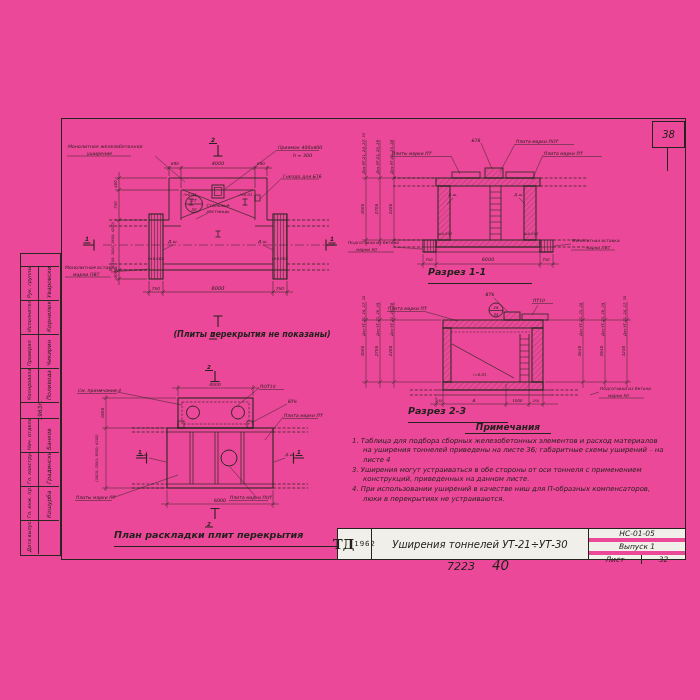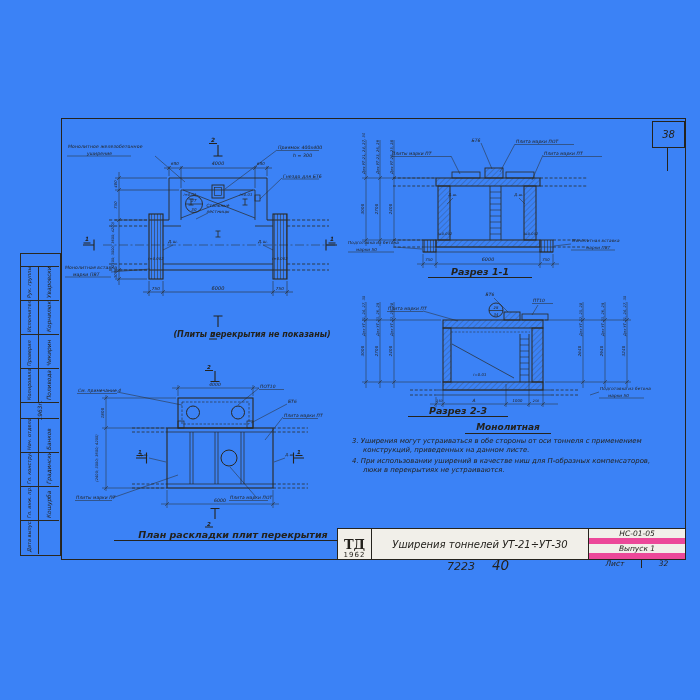--- a/index.html
+++ b/index.html
@@ -1,38 +1,38 @@
 <!DOCTYPE html>
 <html><head>
 <meta charset="utf-8">
 <style>
 html,body{margin:0;padding:0}
 body{width:700px;height:700px;background:#c9c7c0}
-.sheet{position:absolute;left:0;top:0;width:700px;height:700px;background:#3b82f6;font-family:"DejaVu Sans",sans-serif;color:#23211c;overflow:hidden}
+.sheet{position:absolute;left:0;top:0;width:700px;height:700px;background:#ec4899;font-family:"DejaVu Sans",sans-serif;color:#23211c;overflow:hidden}
 .abs{position:absolute;box-sizing:border-box}
 .frame{border:1.6px solid #25231d}
 .corner{border:1.3px solid #25231d;display:flex;align-items:center;justify-content:center;font-style:italic;font-size:10px}
 .lbl{position:absolute;font-style:italic;line-height:1.18;white-space:nowrap}
-.title-u{font-weight:bold;text-align:center;border-bottom:1.2px solid #25231d;padding-bottom:0}
+.title-u{font-weight:bold;border-bottom:1.2px solid #25231d;padding-bottom:6px}
 svg{position:absolute;overflow:visible}
 svg text{font-family:"DejaVu Sans",sans-serif;font-style:italic;fill:#23211c;letter-spacing:.1px}
 .stamp{position:absolute;left:20px;top:253px;width:41px;height:303px;border:1.1px solid #2a2822;box-sizing:border-box}
 .stamp-rot{position:absolute;left:0;top:0;width:300px;height:38px;transform-origin:0 0;transform:rotate(-90deg) translate(-300px,0);display:flex}
 .scell{width:34px;flex:none;border-right:1px solid #2a2822;display:flex;flex-direction:column;box-sizing:border-box}
 .scell .r1{flex:1;border-bottom:1px solid #2a2822;font-size:5px;font-style:italic;display:flex;align-items:center;padding-left:2px;white-space:nowrap;overflow:hidden}
 .scell .r2{flex:1.2;font-size:5.8px;font-style:italic;display:flex;align-items:center;padding-left:2px;white-space:nowrap;overflow:hidden}
 .ycell{width:15px;flex:none;border-right:1px solid #2a2822;display:flex;align-items:center;justify-content:center;font-size:5.8px;font-style:italic}
 .spacer{flex:1}
 .tb{position:absolute;left:337px;top:528px;width:349px;height:32px;border:1.5px solid #25231d;display:flex;box-sizing:border-box;background:#f1efe9}
-.tb .logo{width:33px;border-right:1.3px solid #25231d;display:flex;flex-direction:column;align-items:center;justify-content:flex-end}
+.tb .logo{width:33px;border-right:1.3px solid #25231d;display:flex;align-items:center;justify-content:center}
 .tb .logo .l1{font-family:"DejaVu Serif",serif;font-weight:bold;font-size:13px;line-height:1}
 .tb .logo .l2{font-size:7px;letter-spacing:1px}
 .tb .ttl{flex:1;display:flex;align-items:center;justify-content:center;font-style:italic;font-size:10px}
 .tb .rt{width:96px;border-left:1.3px solid #25231d;display:flex;flex-direction:column}
-.tb .rt .row{flex:1;border-bottom:6px solid #ec4899;display:flex;align-items:center;justify-content:center;font-style:italic;font-size:7.5px}
+.tb .rt .row{flex:1;border-bottom:4px solid #ec4899;display:flex;align-items:center;justify-content:center;font-style:italic;font-size:7.5px}
 .tb .rt .row:last-child{border-bottom:none}
 .tb .rt .split{display:flex;padding:0}
 .tb .rt .split .a{flex:1.2;border-right:1px solid #25231d;display:flex;align-items:center;justify-content:center;height:100%}
 .tb .rt .split .b{flex:1;display:flex;align-items:center;justify-content:center;height:100%}
 .notes{position:absolute;left:352px;top:422px;width:312px;font-style:italic}
 .nh{width:86px;margin:0 auto 3px;text-align:center;font-weight:bold;font-size:9px;border-bottom:1.1px solid #25231d;padding-bottom:1px}
 .ni{font-size:6.9px;line-height:1.34;padding-left:11px;text-indent:-11px;margin-bottom:1px;white-space:normal}
 </style>
 </head>
 <body>
@@ -365,21 +365,22 @@
     <text x="80" y="99" text-anchor="middle" font-size="5.5" font-weight="bold">1</text>
     <text x="239" y="99" text-anchor="middle" font-size="5.5" font-weight="bold">1</text>
   </svg>
 
   <div class="lbl" style="left:154px;top:330px;width:196px;text-align:center;font-size:8px;font-weight:bold">(Плиты перекрытия не показаны)</div>
   <div class="lbl title-u" style="left:428px;top:266px;width:104px;font-size:9.5px">Разрез 1-1</div>
   <div class="lbl title-u" style="left:408px;top:405px;width:100px;font-size:9.5px">Разрез 2-3</div>
   <div class="lbl title-u" style="left:114px;top:529px;width:238px;font-size:9.5px">План раскладки плит перекрытия</div>
 
   <div class="notes">
-    <div class="nh">Монолитная</div>
+    <div class="nh">Примечания</div>
+    <div class="ni">1. Таблица для подбора сборных железобетонных элементов и расход материалов на уширения тоннелей приведены на листе 36; габаритные схемы уширений – на листе 4</div>
     <div class="ni">3. Уширения могут устраиваться в обе стороны от оси тоннеля с применением конструкций, приведенных на данном листе.</div>
     <div class="ni">4. При использовании уширений в качестве ниш для П-образных компенсаторов, люки в перекрытиях не устраиваются.</div>
   </div>
 
   <div class="tb">
     <div class="logo">
       <div class="l1">ТД</div>
       <div class="l2">1962</div>
     </div>
     <div class="ttl">Уширения тоннелей УТ-21÷УТ-30</div>

